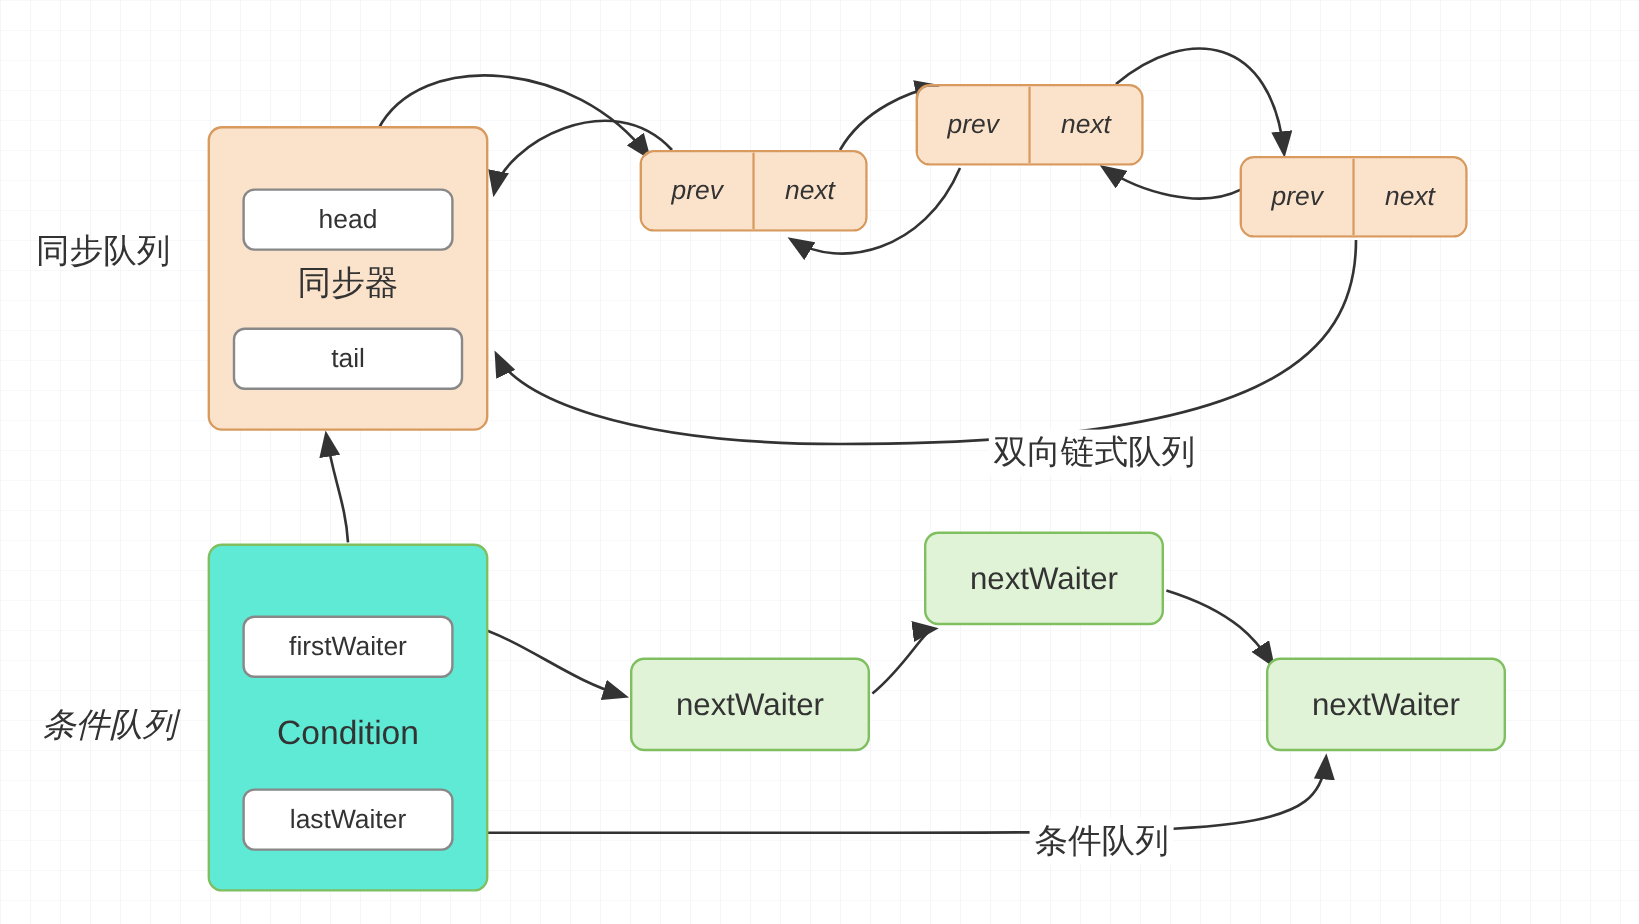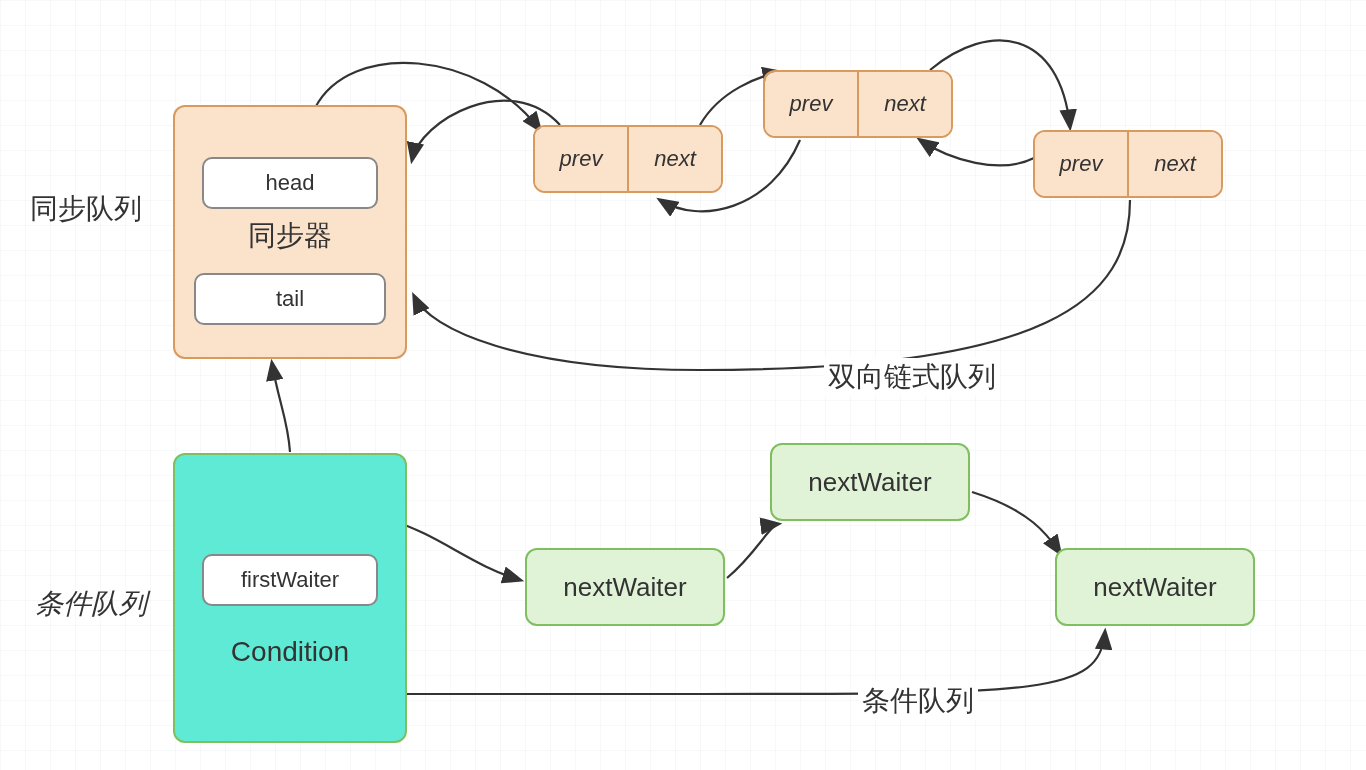--- a/index.html
+++ b/index.html
@@ -121,20 +121,21 @@
 </div>
 
 <div class="sync-node z2" style="left:1033px; top:130px; width:190px; height:68px;">
   <div class="sync-cell">prev</div>
   <div class="sync-cell">next</div>
 </div>
 
 <div class="node green-container z2" style="left:173px; top:453px; width:234px; height:290px; flex-direction:column;">
   <div class="node field-box" style="position:relative; width:176px; height:52px; margin-top:25px;">firstWaiter</div>
   <div class="label" style="position:relative; margin-top:30px;">Condition</div>
+  <div class="node field-box" style="position:relative; width:176px; height:52px; margin-top:30px;">lastWaiter</div>
 </div>
 
 <div class="node green-node z2" style="left:525px; top:548px; width:200px; height:78px;">nextWaiter</div>
 <div class="node green-node z2" style="left:770px; top:443px; width:200px; height:78px;">nextWaiter</div>
 <div class="node green-node z2" style="left:1055px; top:548px; width:200px; height:78px;">nextWaiter</div>
 
 <div class="label label-on-line z2" style="left:824px; top:358px;">双向链式队列</div>
 <div class="label label-on-line z2" style="left:858px; top:682px;">条件队列</div>
 
 <svg class="arrows">

